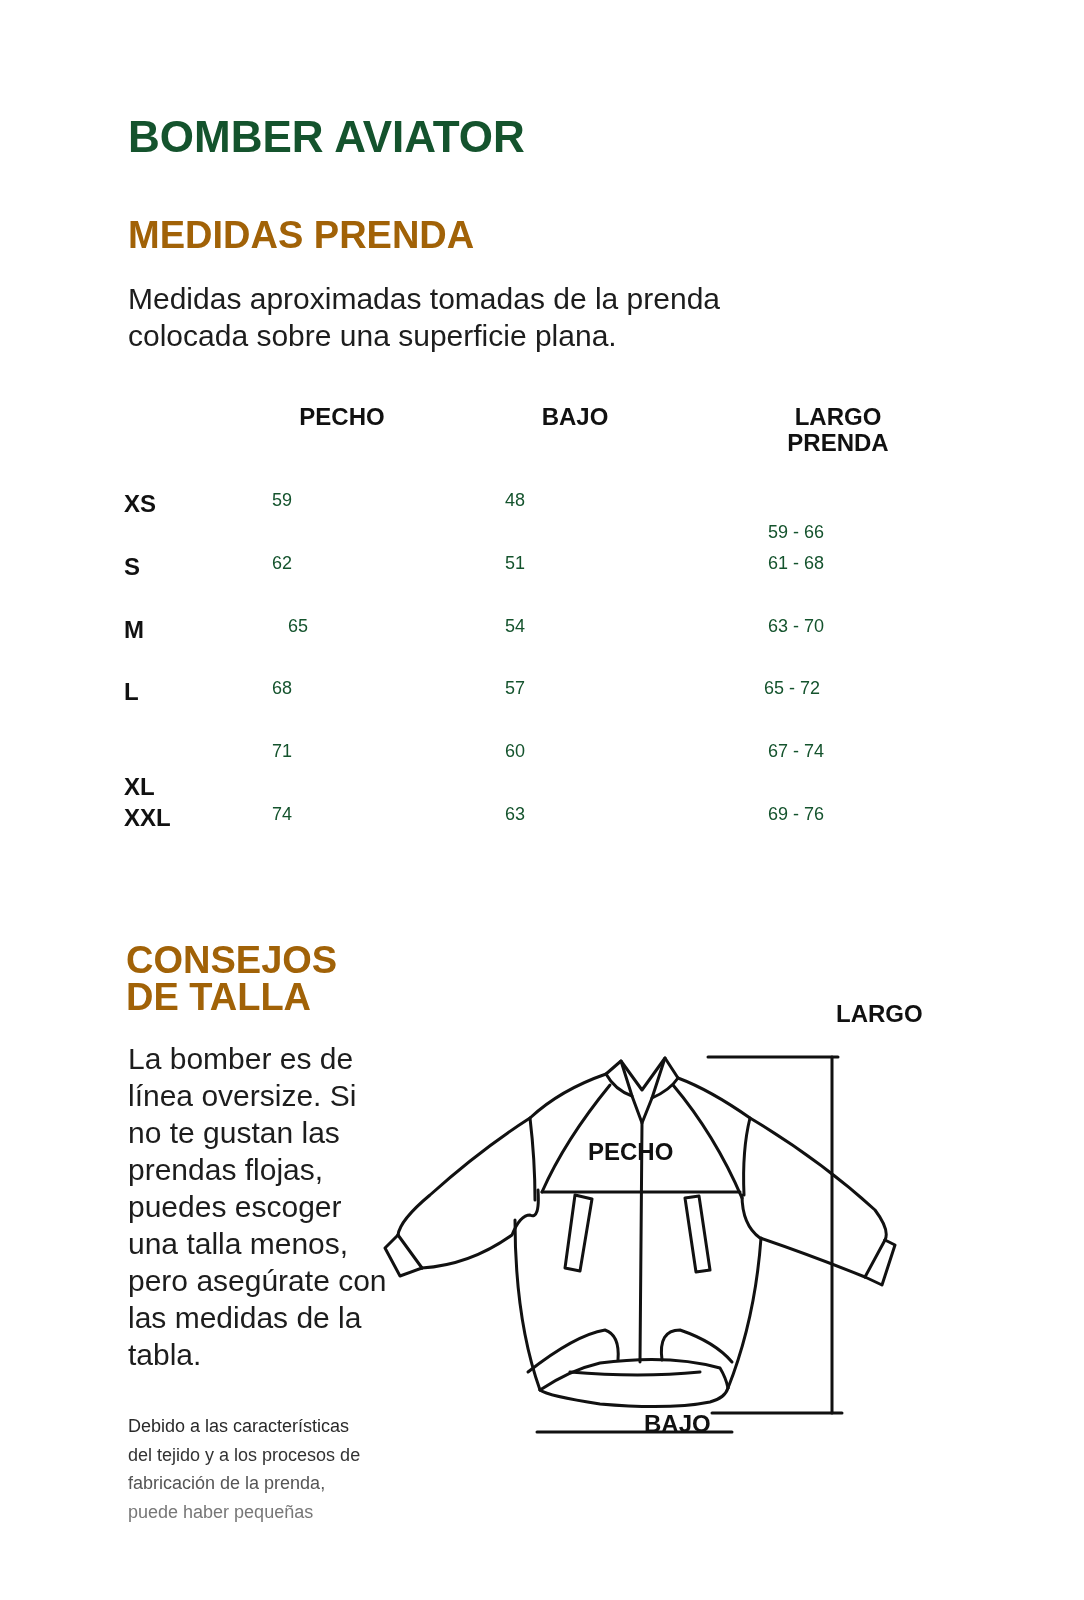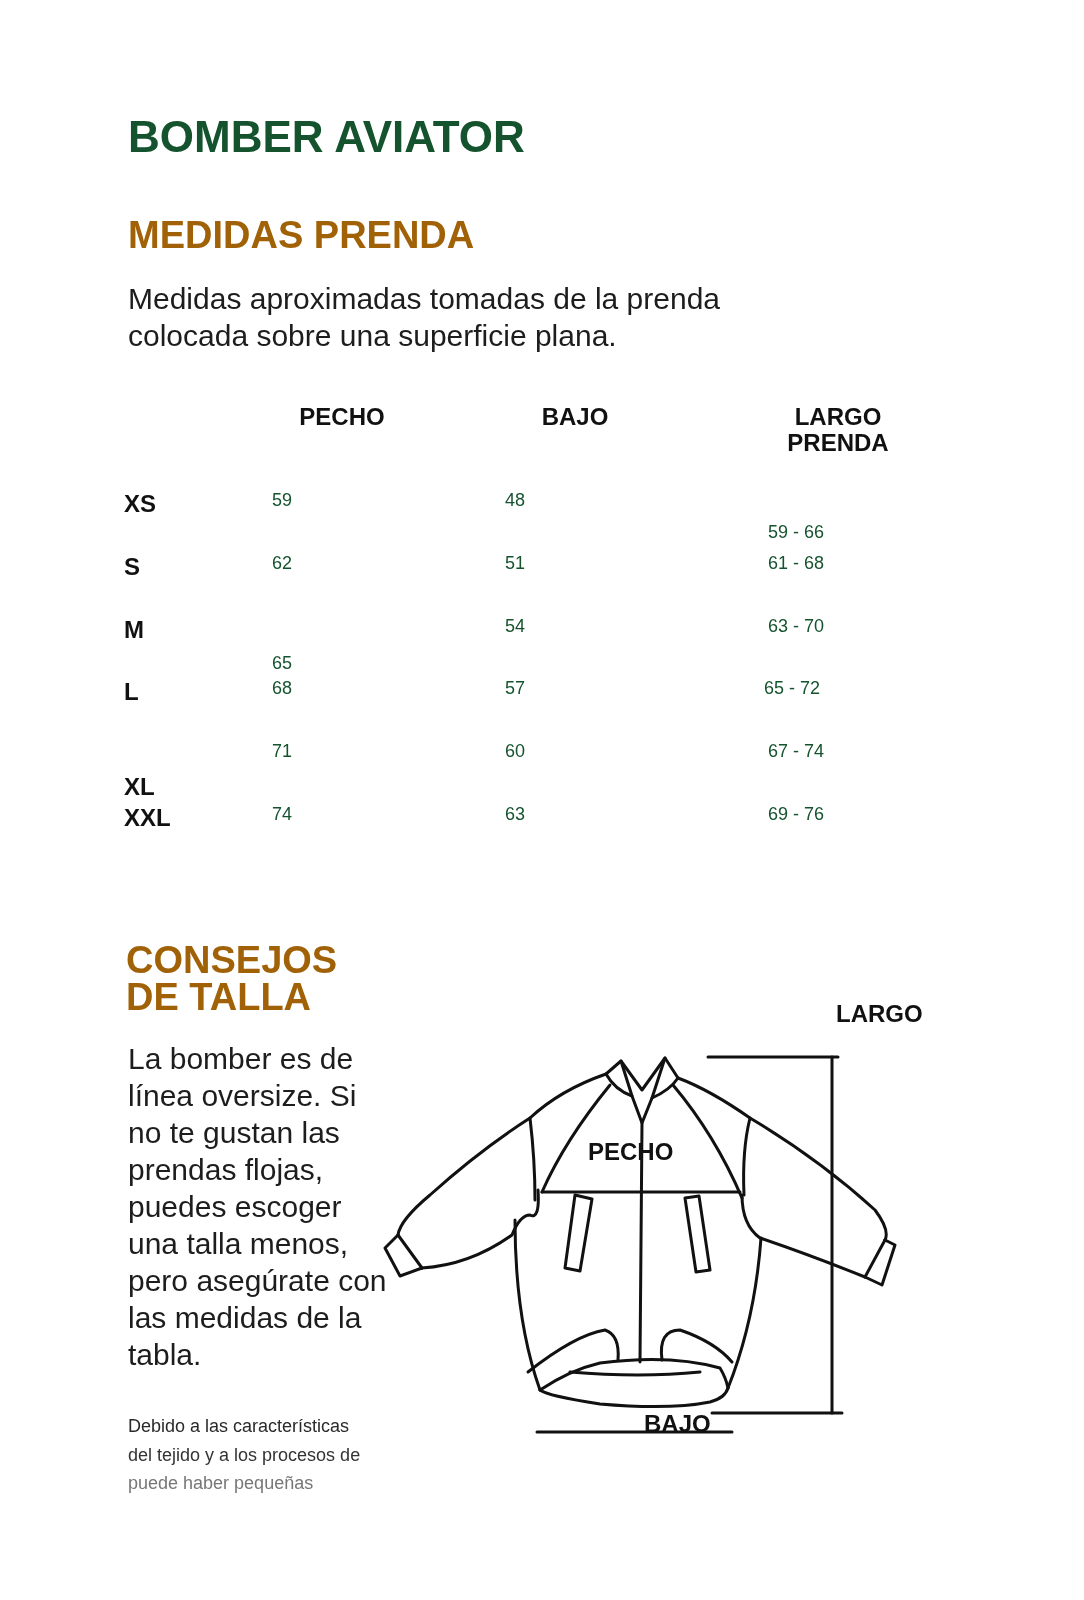--- a/index.html
+++ b/index.html
@@ -42,21 +42,21 @@
     <div class="abs cell" style="left:768px; top:490px;margin-top:32px;">59 - 66</div>
   </div>
   <div>
     <div class="abs size" style="left:124px; top:553px;">S</div>
     <div class="abs cell" style="left:272px; top:553px;">62</div>
     <div class="abs cell" style="left:505px; top:553px;">51</div>
     <div class="abs cell" style="left:768px; top:553px;">61 - 68</div>
   </div>
   <div>
     <div class="abs size" style="left:124px; top:616px;">M</div>
-    <div class="abs cell" style="left:272px; top:616px;margin-top:37px;">65</div>
+    <div class="abs cell" style="left:288px; top:616px;">65</div>
     <div class="abs cell" style="left:505px; top:616px;">54</div>
     <div class="abs cell" style="left:768px; top:616px;">63 - 70</div>
   </div>
   <div>
     <div class="abs size" style="left:124px; top:678px;">L</div>
     <div class="abs cell" style="left:272px; top:678px;">68</div>
     <div class="abs cell" style="left:505px; top:678px;">57</div>
     <div class="abs cell" style="left:764px; top:678px;">65 - 72</div>
   </div>
   <div>
@@ -75,20 +75,21 @@
 
 <div class="abs pink-h h-consejos">
   <div>CONSEJOS</div>
   <div>DE TALLA</div>
 </div>
 <div class="abs tip">La bomber es de línea oversize. Si no te gustan las prendas flojas, puedes escoger una talla menos, pero asegúrate con las medidas de la tabla.</div>
 
 <div class="abs note">
   <span style="color:#2a2a2a">Debido a las características</span>
   <span style="color:#333">del tejido y a los procesos de</span>
+  <span style="color:#555">fabricación de la prenda,</span>
   <span style="color:#777">puede haber pequeñas</span>
 </div>
 
 <div class="abs" style="left:370px; top:990px; width:640px; height:460px;">
   <svg width="640" height="460" viewBox="0 0 640 460" fill="none" stroke="#111" stroke-width="3" stroke-linejoin="round" stroke-linecap="round">
 
     <line x1="338" y1="67" x2="468" y2="67"></line>
     <line x1="462" y1="67" x2="462" y2="423"></line>
     <line x1="342" y1="423" x2="472" y2="423"></line>
 

